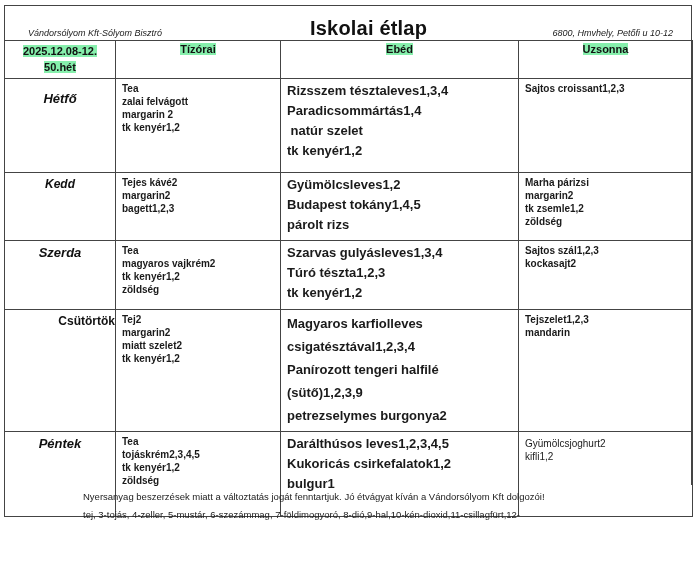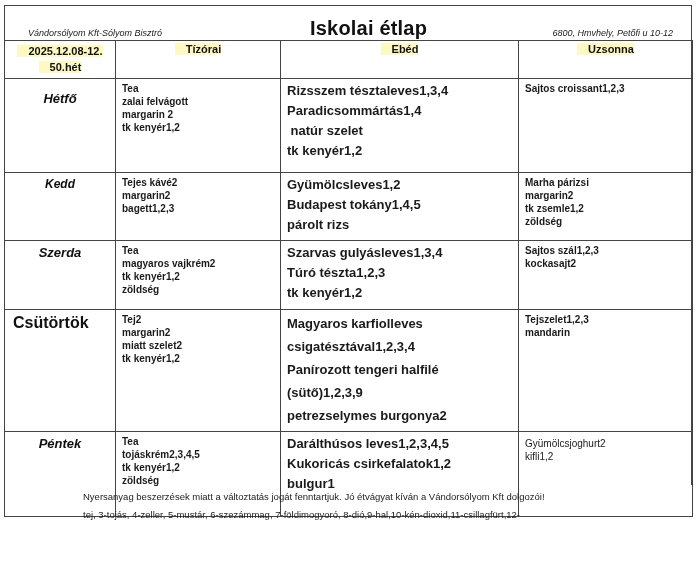--- a/index.html
+++ b/index.html
@@ -5,26 +5,26 @@
   html, body { margin: 0; padding: 0; background: #ffffff; }
   body { width: 700px; height: 567px; position: relative; overflow: hidden; font-family: "Liberation Sans", "DejaVu Sans", sans-serif; color: #111; }
   .sheet { position: absolute; left: 4px; top: 5px; width: 688px; height: 480px; border: 1px solid #444; border-bottom: none; box-sizing: border-box; }
   .titlebar { position: absolute; left: 0; top: 0; width: 100%; height: 35px; border-bottom: 1px solid #444; box-sizing: border-box; }
   .company { position: absolute; left: 23px; top: 22px; font-size: 9px; font-style: italic; color: #222; }
   .doc-title { position: absolute; left: 305px; top: 11px; font-size: 20px; font-weight: bold; color: #111; letter-spacing: 0.2px; }
   .address { position: absolute; right: 18px; top: 22px; font-size: 9px; font-style: italic; color: #222; }
   table.menu { position: absolute; left: 4px; top: 40px; width: 688px; border-collapse: collapse; table-layout: fixed; }
   table.menu td, table.menu th { border: 1px solid #444; vertical-align: top; padding: 0; }
   table.menu th { height: 35px; font-size: 11px; font-weight: bold; text-align: center; vertical-align: top; padding-top: 2px; }
-  .hl { background: #fef9c3; padding-left: 11px; }
+  .hl { background: #86efac; }
   .week { font-size: 11px; font-weight: bold; line-height: 16px; }
   .day { text-align: center; font-weight: bold; font-style: italic; font-size: 13px; padding-top: 12px !important; }
   .day.kedd { font-size: 12px; padding-top: 4px !important; }
   .day.szerda { padding-top: 4px !important; }
-  .day.cs { text-align: left; font-style: normal; font-size: 16px; padding-left: 8px !important; padding-top: 4px !important; }
+  .day.cs { text-align: right; font-style: normal; font-size: 12px; padding-left: 8px !important; padding-top: 4px !important; }
   .day.pentek { padding-top: 4px !important; }
   .small-list { font-size: 10px; font-weight: bold; line-height: 13px; padding: 3px 0 0 6px !important; color: #1a1a1a; }
   .big-list { font-size: 13px; font-weight: bold; line-height: 20px; padding: 2px 0 0 6px !important; color: #1a1a1a; }
   .big-list.cs { line-height: 23px; }
   .snack-list { font-size: 10px; font-weight: bold; line-height: 13px; padding: 3px 0 0 6px !important; color: #1a1a1a; }
   .snack-list.pentek { font-weight: normal; font-size: 10px; padding-top: 5px !important; }
   .line { display: block; white-space: nowrap; }
   .footer { position: absolute; left: 83px; top: 488px; width: 610px; font-size: 9.5px; line-height: 18px; color: #222; }
   .footer .it { font-style: italic; }
   .r-hetfo td { height: 81px; }

